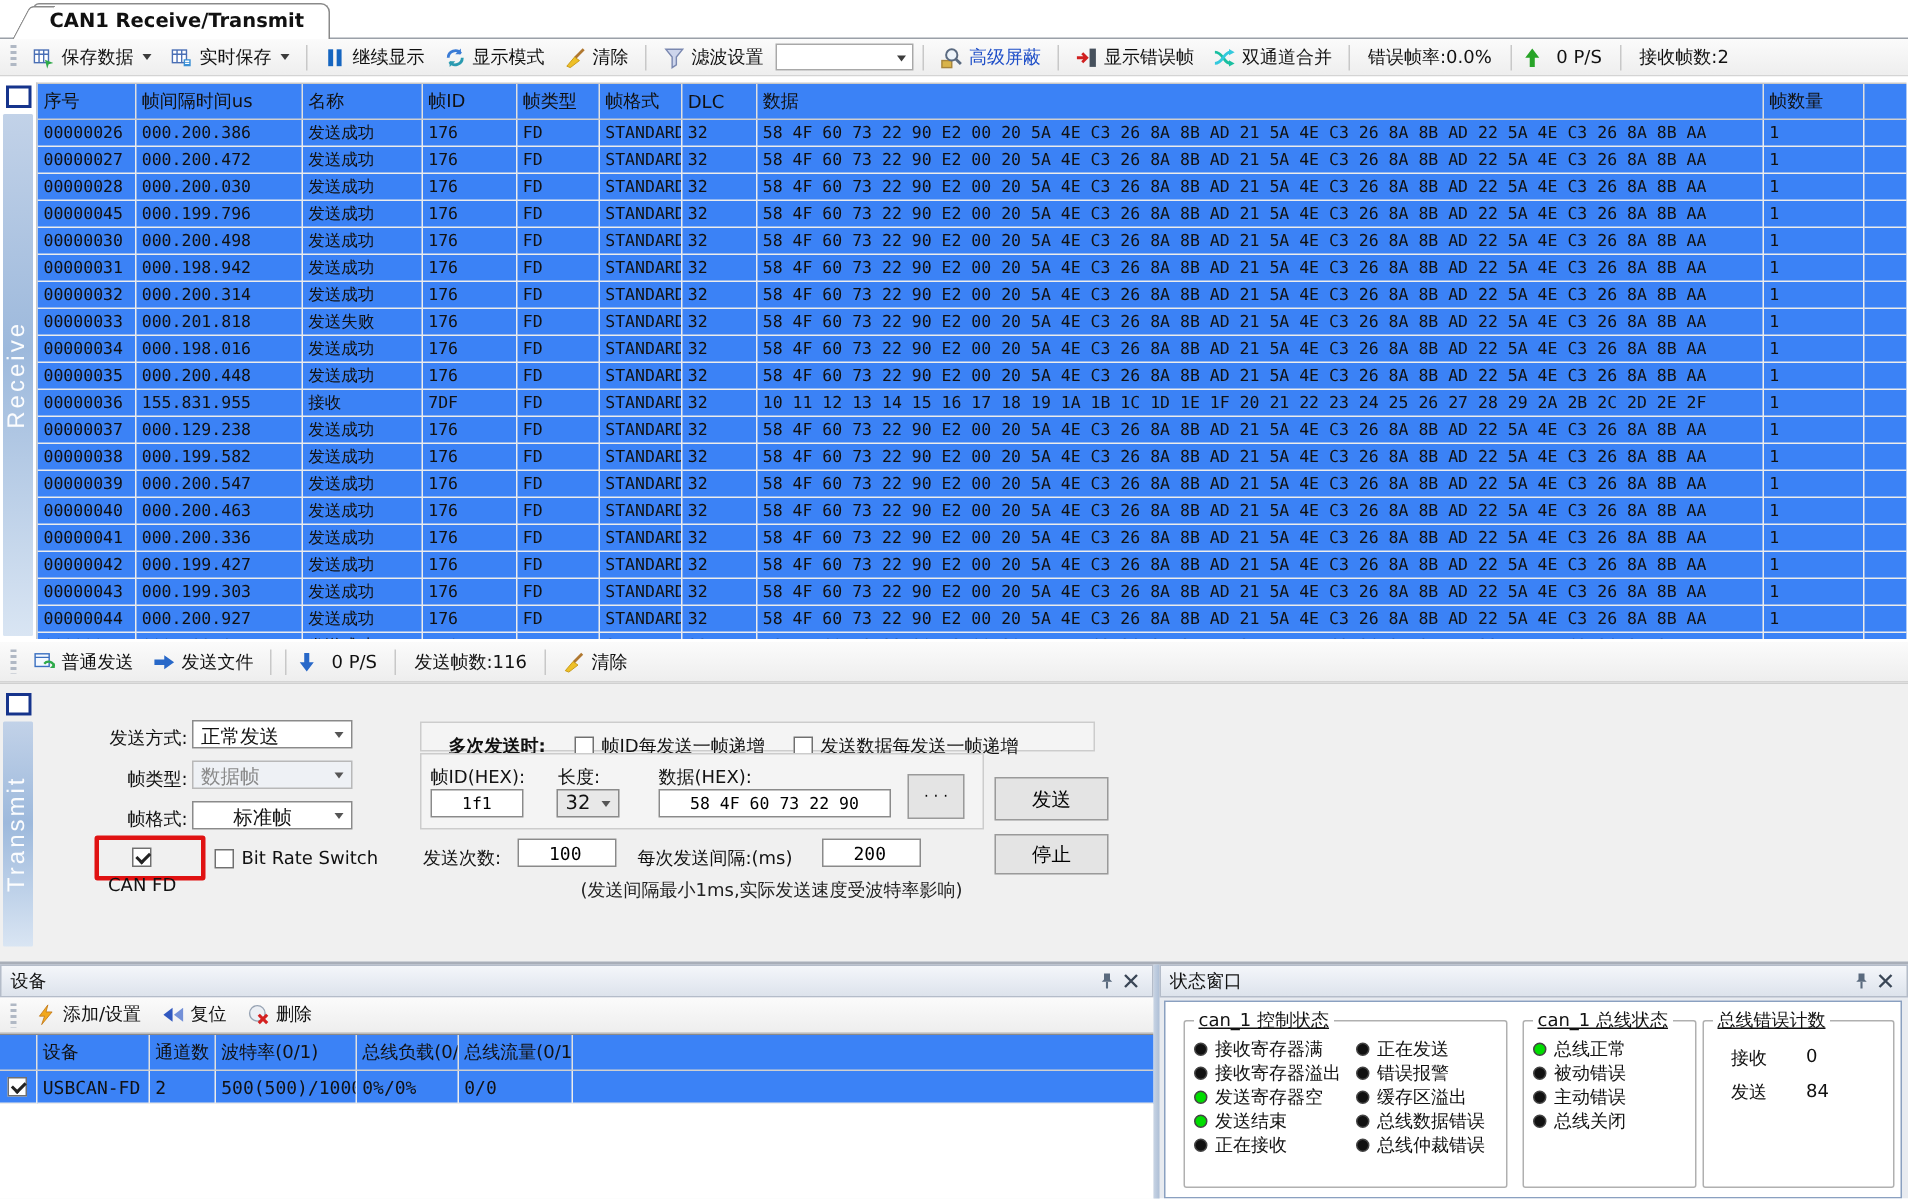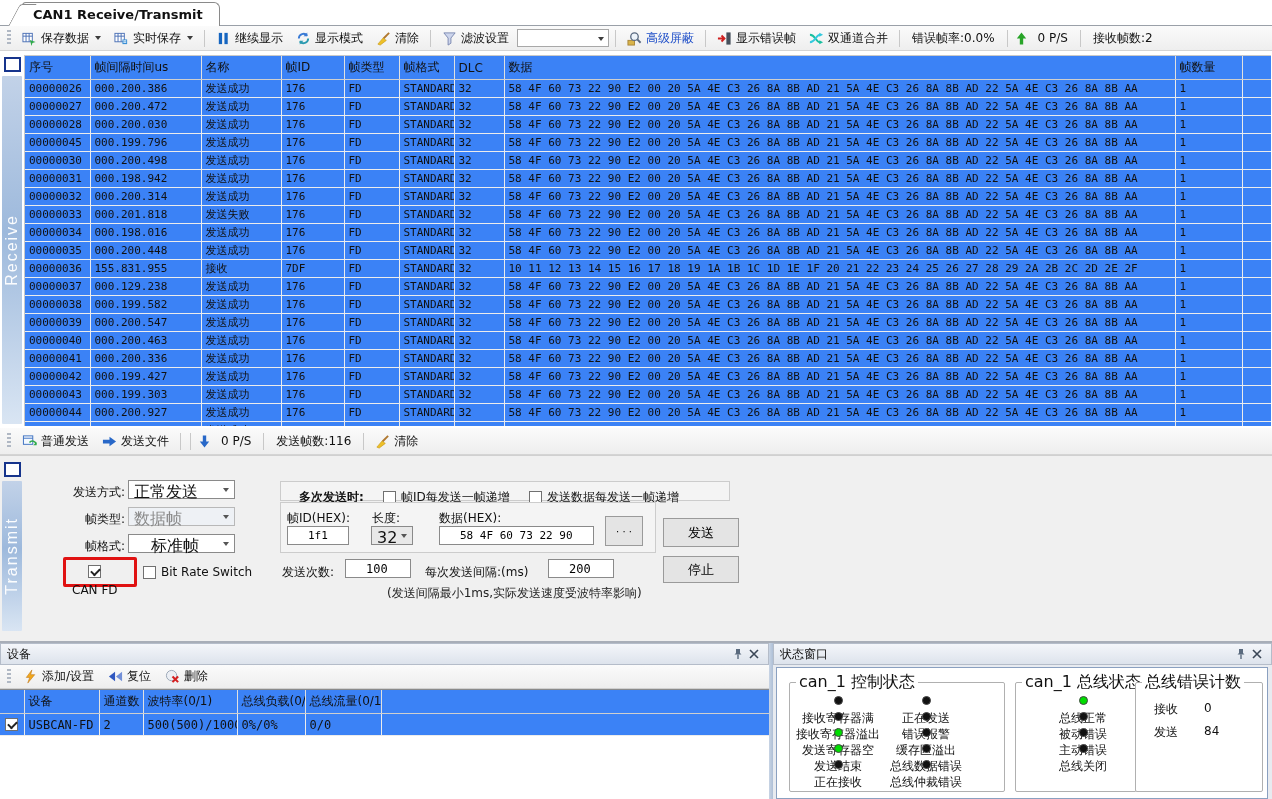--- a/index.html
+++ b/index.html
@@ -50,21 +50,21 @@
   table.grid td { padding:1px 4px; border-right:1px solid #ececec; border-bottom:1px solid #ececec;
                   white-space:nowrap; overflow:hidden; height:14px; }
   .rx-table-wrap { position:absolute; left:24px; top:4px; width:1247px; height:371px;
                    border-left:1px solid #c9c9c9; border-top:1px solid #c9c9c9; overflow:hidden; }
 
   
   .tx-area { position:absolute; left:0; top:455px; width:1272px; height:186px; background:#f0f0f0;
              border-top:1px solid #d0d0d0; }
   .fldlabel { position:absolute; white-space:nowrap; }
   .combo { position:absolute; height:19px; background:#fff; border:1px solid #8a8a8a; padding:1px 18px 0 5px;
-           font-size:16px; }
+           font-size:13px; }
   .combo .caret { position:absolute; right:5px; top:7px; border-top-color:#555; }
   .combo.disabled { background:#eef1f5; color:#8a8a8a; border-color:#b8b8b8; }
   .txt-input { position:absolute; height:19px; border:1px solid #8a8a8a; background:#fff; padding:0 20px;
                font-family:"DejaVu Sans Mono","Liberation Mono",monospace; font-size:11px; }
   .groupbox { position:absolute; border:1px solid #cccccc; background:#f4f4f4; }
   .cb { display:inline-block; width:13px; height:13px; background:#fff; border:1px solid #707070;
         position:relative; vertical-align:-2px; }
   .cb.checked::after { content:""; position:absolute; left:2px; top:2px; width:7px; height:4px;
         border-left:2px solid #222; border-bottom:2px solid #222; transform:rotate(-45deg); }
   .cbrow { position:absolute; display:flex; align-items:center; gap:5px; white-space:nowrap; }
@@ -85,22 +85,22 @@
   .dev-toolbar { position:absolute; left:0; top:22px; width:769px; height:24px;
                  background:linear-gradient(#fbfbfb,#eeeeee); border-bottom:1px solid #d0d0d0;
                  display:flex; align-items:center; gap:4px; padding:0 4px; }
   .dev-content { position:absolute; left:0; top:46px; width:769px; height:112px; background:#fff;
                  border-top:1px solid #8a8a8a; }
   .chk-cell { text-align:center; }
   .status-panel-content { position:absolute; left:776px; top:24px; width:492px; height:132px;
                  background:#fff; border:1px solid #8aa0c0; }
   fieldset.stat { position:absolute; border:1px solid #b0b0b0; border-radius:2px; padding:2px 4px 4px 6px;
                   background:#fff; }
-  fieldset.stat legend { font-size:16px; padding:0 3px; white-space:nowrap; }
-  .led-item { display:flex; align-items:center; gap:5px; height:15px; margin-top:1px; white-space:nowrap;flex-direction:column; }
+  fieldset.stat legend { font-size:12px; padding:0 3px; white-space:nowrap;text-decoration:underline; }
+  .led-item { display:flex; align-items:center; gap:5px; height:15px; margin-top:1px; white-space:nowrap; }
   .led { width:9px; height:9px; border-radius:50%; border:1px solid #444; flex:0 0 auto; }
   .stat-cols { display:flex; gap:10px; }
   .err-row { display:flex; gap:26px; margin:6px 0 0 12px; }
   .splitter { position:absolute; left:769px; top:0; width:4px; height:158px;
               background:linear-gradient(90deg,#c8d4e4,#aebfd6); }
 </style>
 </head>
 <body>
 
 <div class="app">

